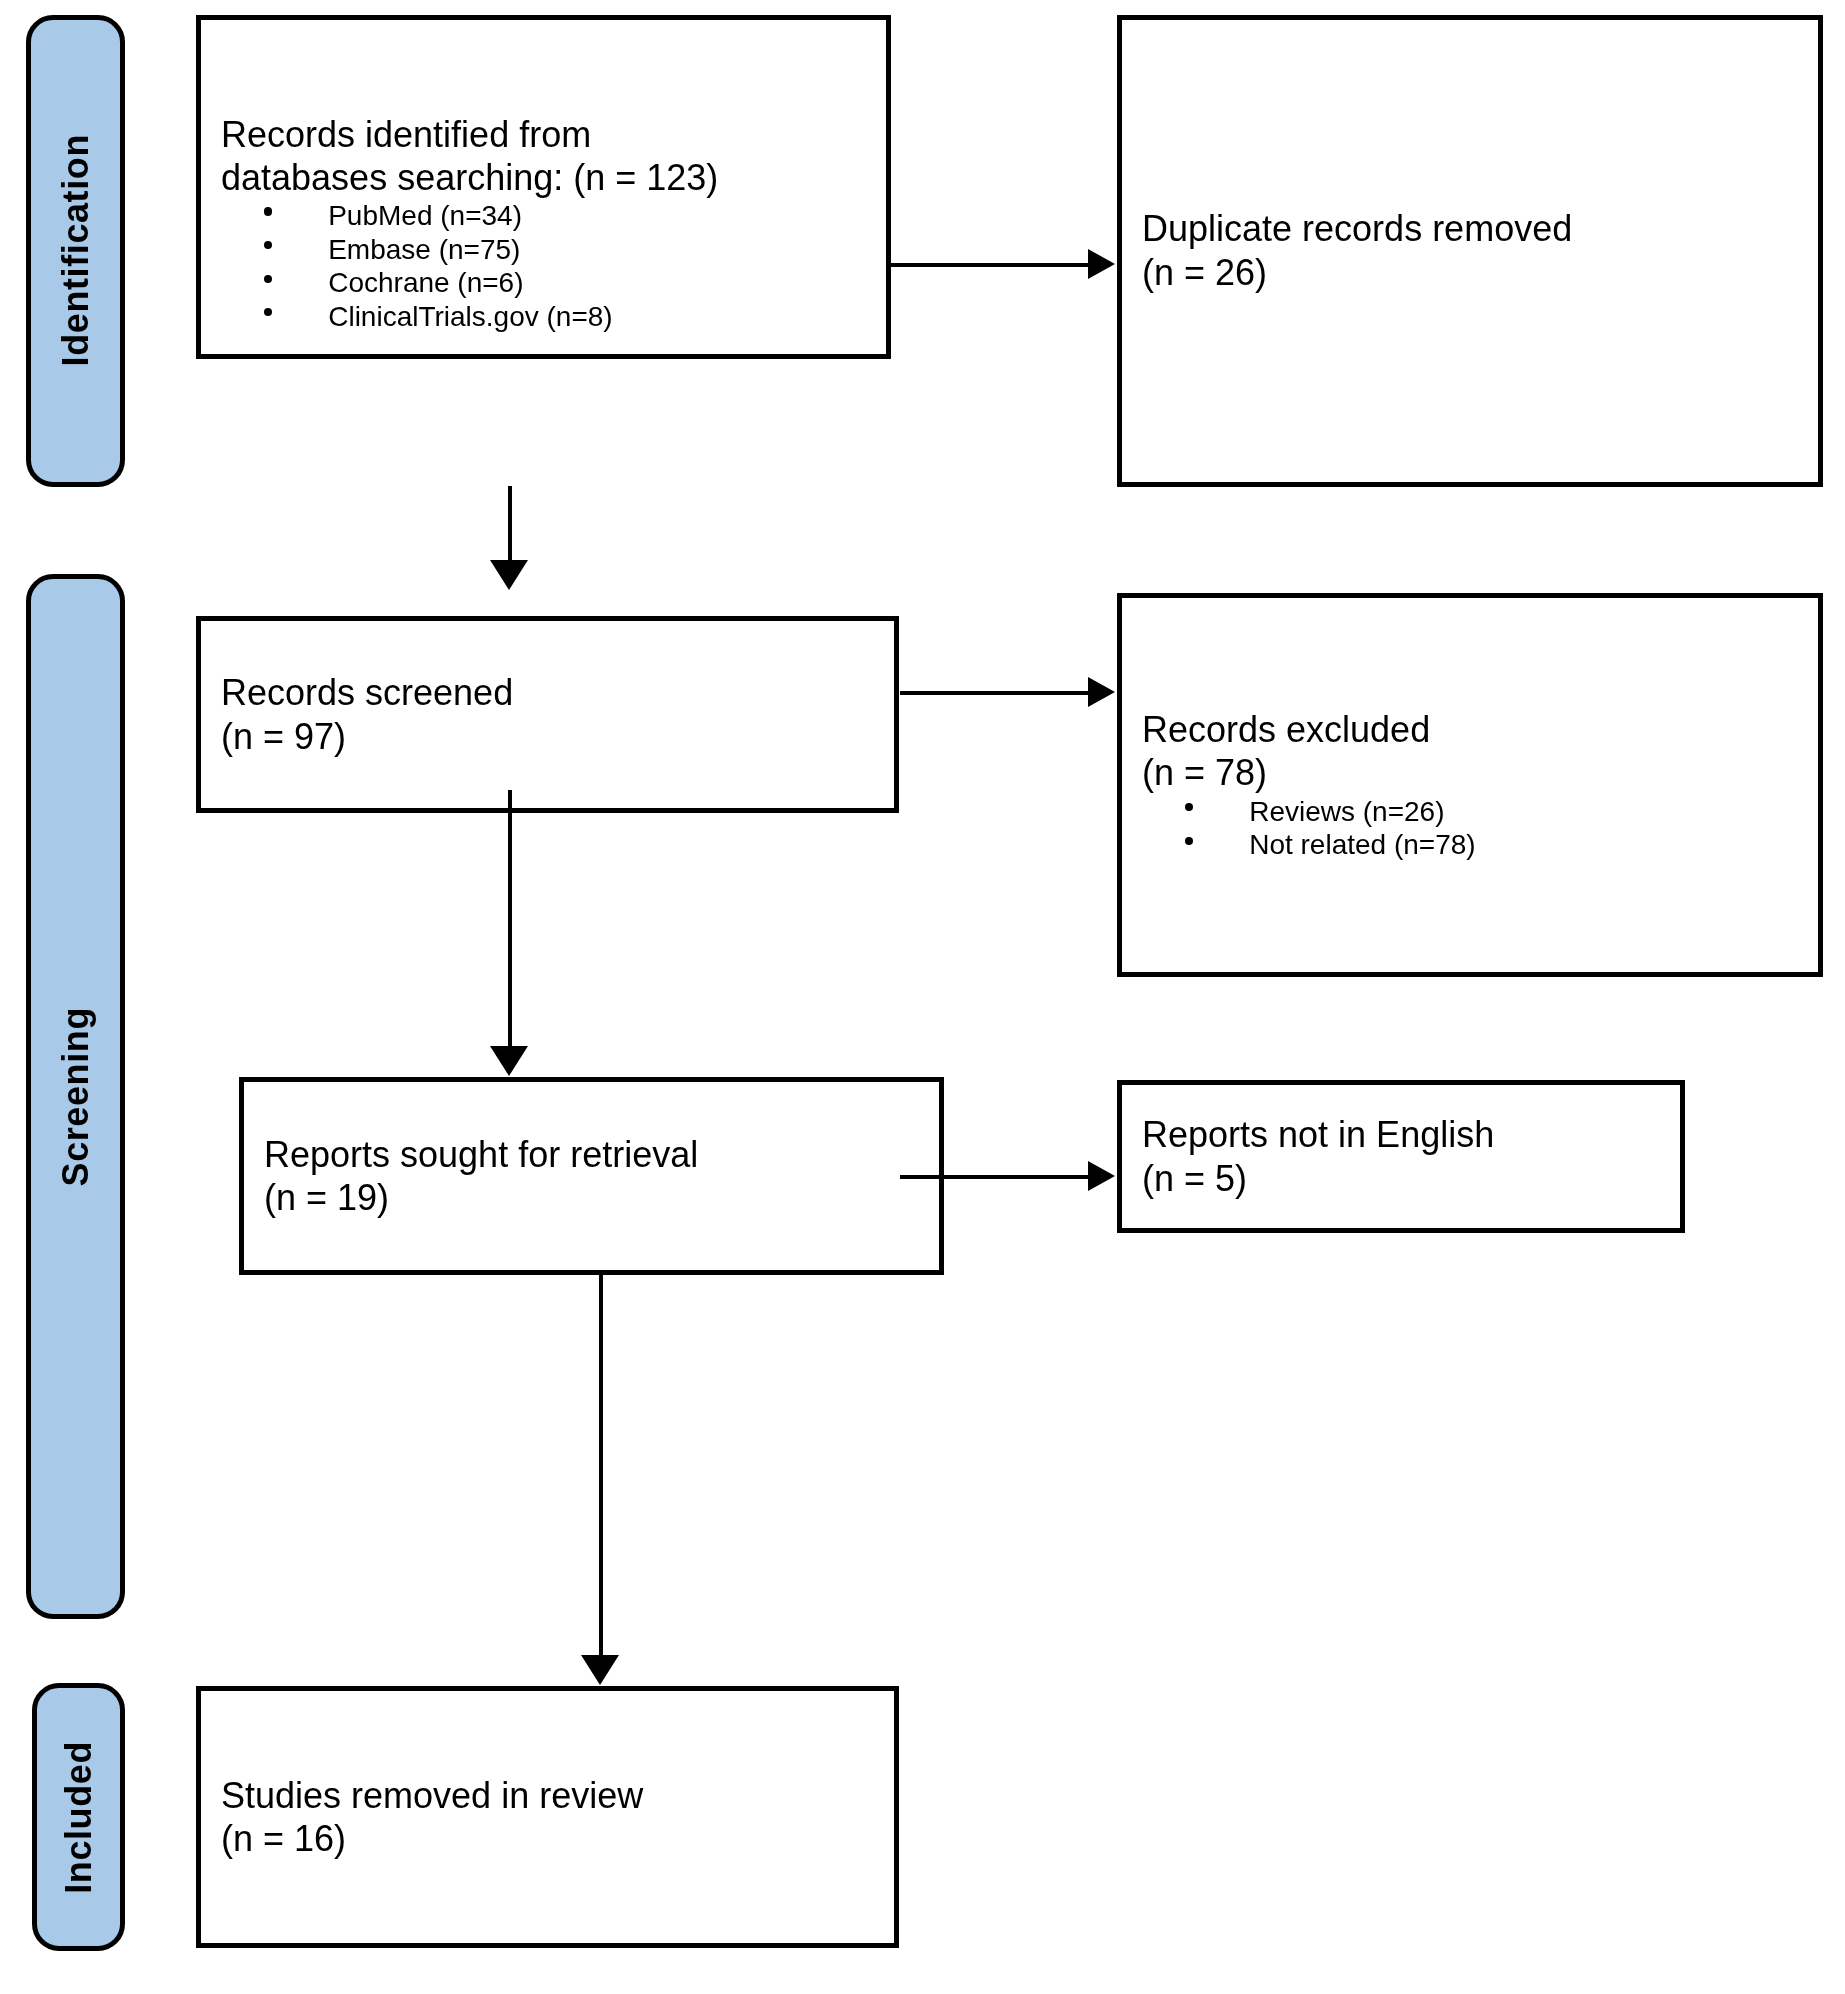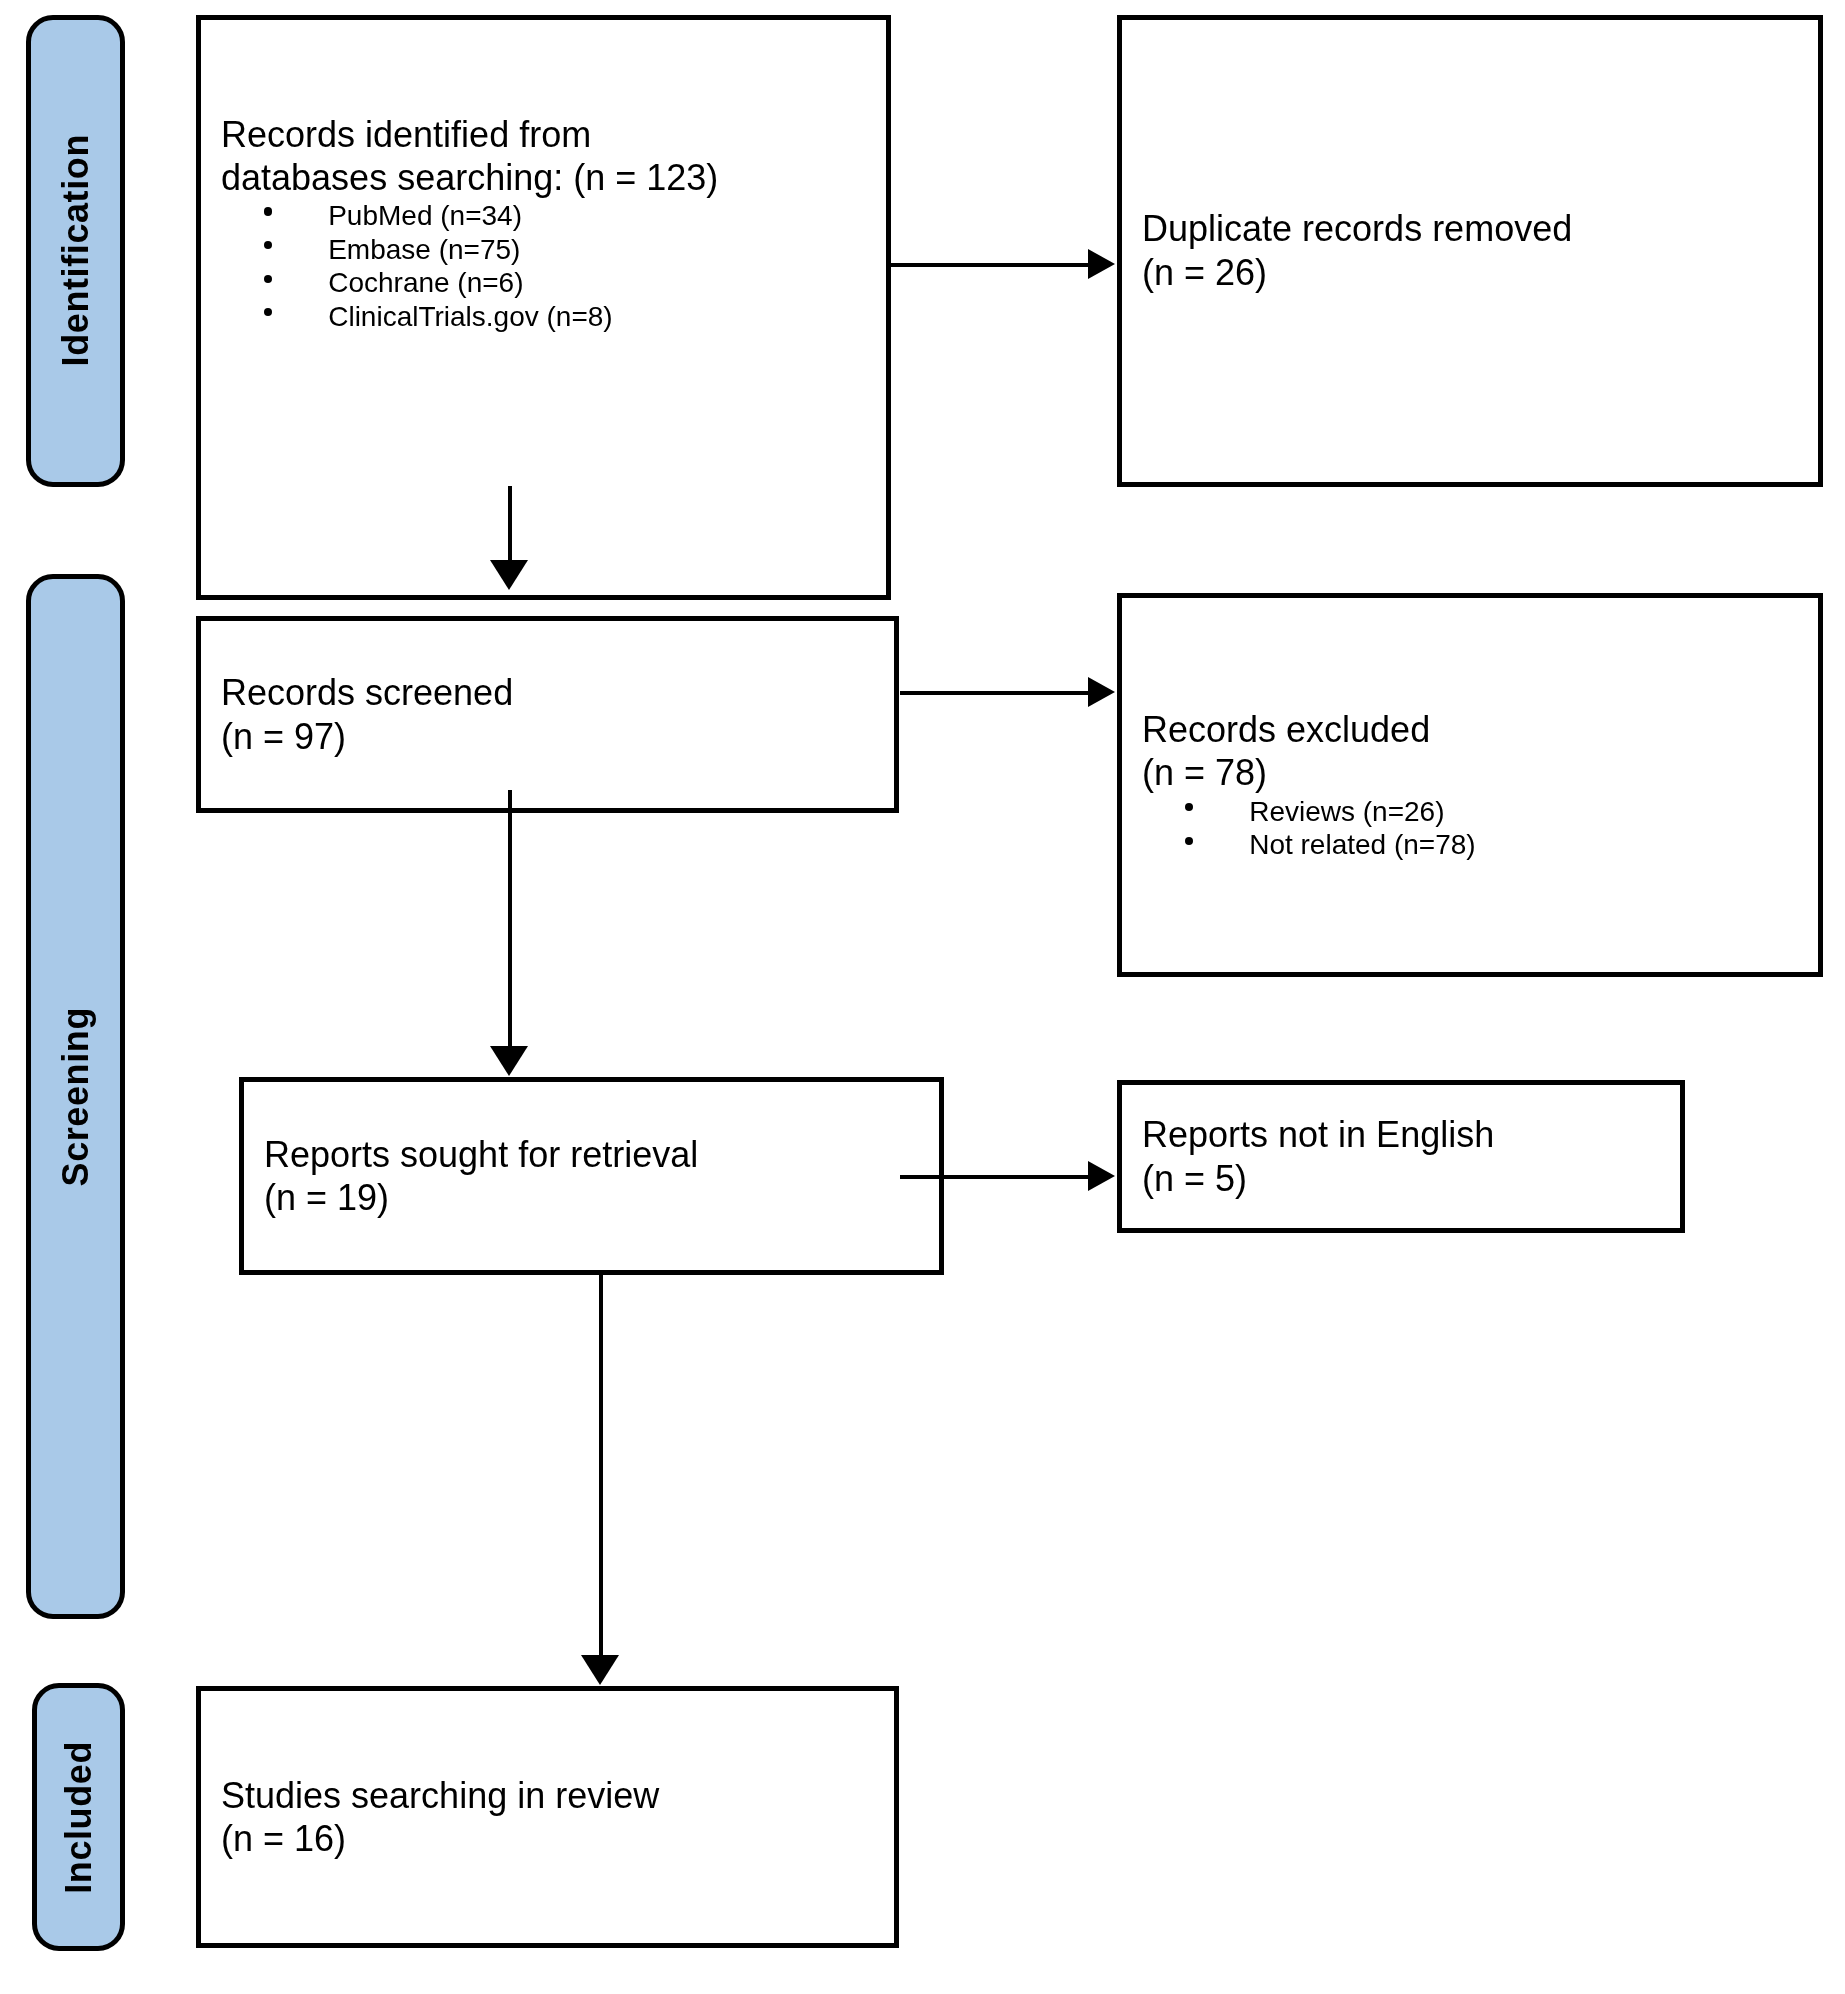--- a/index.html
+++ b/index.html
@@ -127,21 +127,21 @@
   </div>
 
   <div class="stage-bar" style="left:26px; top:574px; width:99px; height:1045px;">
     <span class="stage-bar-label">Screening</span>
   </div>
 
   <div class="stage-bar" style="left:32px; top:1683px; width:93px; height:268px;">
     <span class="stage-bar-label">Included</span>
   </div>
 
-  <div class="flow-box align-top-pad" style="left:196px; top:14.6px; width:695px; height:585px; padding-top:93px;">
+  <div class="flow-box align-top-pad" style="left:196px; top:14.6px; width:695px; height:344px; padding-top:93px;">
     <div class="box-line">Records identified from</div>
     <div class="box-line">databases searching: (n = 123)</div>
     <ul class="bullet-list">
       <li>
         <span class="bullet-dot"></span>
         <span>PubMed (n=34)</span>
       </li>
       <li>
         <span class="bullet-dot"></span>
         <span>Embase (n=75)</span>
@@ -186,21 +186,21 @@
     <div class="box-line">Reports sought for retrieval</div>
     <div class="box-line">(n = 19)</div>
   </div>
 
   <div class="flow-box" style="left:1117px; top:1080px; width:568px; height:153px;">
     <div class="box-line">Reports not in English</div>
     <div class="box-line">(n = 5)</div>
   </div>
 
   <div class="flow-box" style="left:196px; top:1686px; width:703px; height:262px;">
-    <div class="box-line">Studies searching in review</div>
+    <div class="box-line">Studies removed in review</div>
     <div class="box-line">(n = 16)</div>
   </div>
 
   <div class="conn">
     <div class="conn-h-line" style="left:891px; top:263px; width:199px;"></div>
     <div class="arrow-right" style="left:1088px; top:249px;"></div>
   </div>
 
   <div class="conn">
     <div class="conn-v-line" style="left:508px; top:486px; height:76px;"></div>

